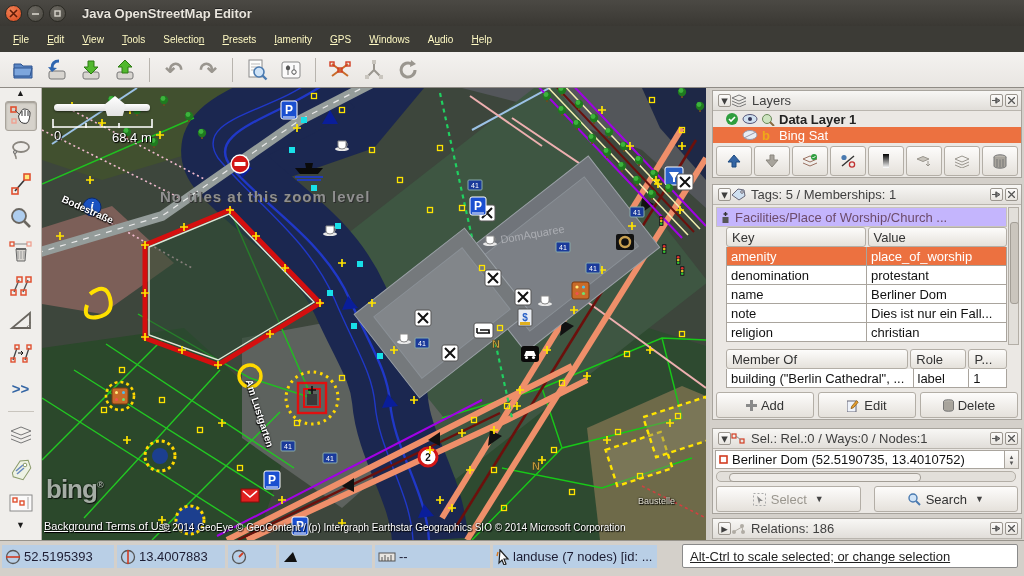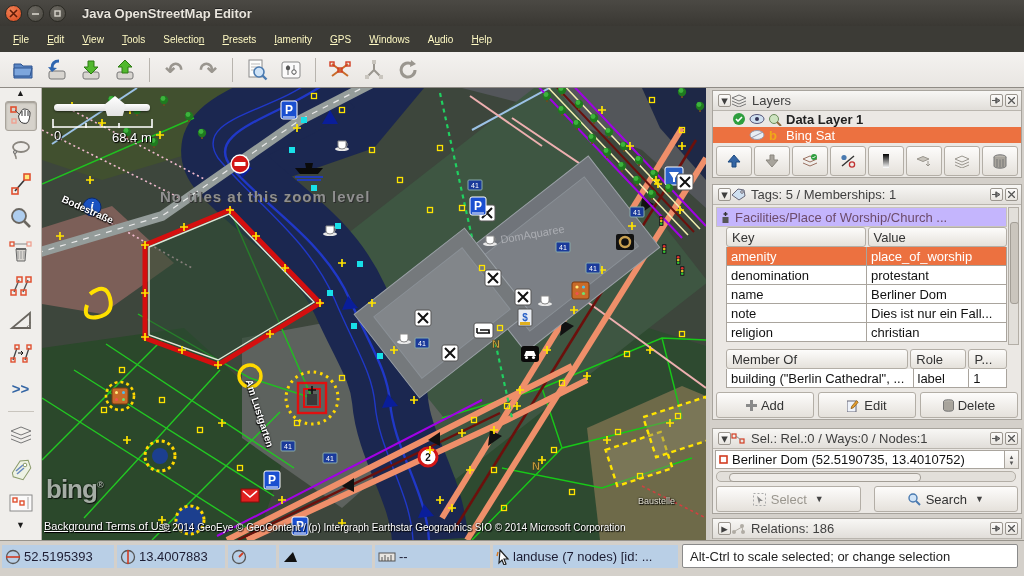--- a/index.html
+++ b/index.html
@@ -52,21 +52,21 @@
      clip-path:polygon(50% 0,100% 45%,85% 100%,15% 100%,0 45%);box-shadow:0 1px 2px rgba(0,0,0,.4);}
   
   .sidebar{position:absolute;left:710px;top:0;width:314px;height:452px;background:#d4d0ca;}
   .panel{position:absolute;left:2px;width:310px;background:#ebe8e4;border:1px solid #a8a49d;box-sizing:border-box;}
   .phead{height:19px;background:linear-gradient(#f8f7f5,#e1ded9);border-bottom:1px solid #b9b5ae;
      display:flex;align-items:center;padding:0 3px;font-size:13px;color:#3f3f3f;}
   .phead .ptitle{margin-left:5px;flex:1;}
   .mini{width:13px;height:13px;border:1px solid #9b968f;background:linear-gradient(#fcfbfa,#e8e5e0);
      display:inline-flex;align-items:center;justify-content:center;border-radius:2px;box-sizing:border-box;margin-left:2px;}
   .mini svg{display:block;}
-  .lrow{height:16px;display:flex;align-items:center;font-size:13px;color:#222;padding-left:19px;}
+  .lrow{height:16px;display:flex;align-items:center;font-size:13px;color:#222;padding-left:12px;}
   .lrow.sel{background:#ec7140;color:#fff;}
   .lbtnrow{display:flex;padding:2px;}
   .lbtn{flex:1;height:28px;margin:1px;border:1px solid #b3aea6;border-radius:3px;
      background:linear-gradient(#fdfcfb,#e5e1db);display:flex;align-items:center;justify-content:center;}
   .gbtn{border:1px solid #b3aea6;border-radius:3px;background:linear-gradient(#fdfcfb,#e5e1db);
      display:inline-flex;align-items:center;justify-content:center;font-size:13px;color:#333;}
   .tagtable{position:absolute;left:3px;right:14px;padding-left:10px;}
   .colhead{display:flex;}
   .colcell{flex:1;height:20px;border:1px solid #b3aea6;border-radius:3px;margin-right:2px;
      background:linear-gradient(#fdfcfb,#e5e1db);font-size:13px;color:#333;display:flex;align-items:center;padding-left:5px;box-sizing:border-box;}
@@ -80,21 +80,21 @@
   .vscroll{position:absolute;right:2px;width:11px;background:#e2dfda;border:1px solid #b3aea6;box-sizing:border-box;}
   .vthumb{position:absolute;left:1px;width:7px;background:#cac5bd;border:1px solid #a39e96;border-radius:3px;}
   .hscroll{position:absolute;left:3px;height:11px;background:#e2dfda;border:1px solid #b3aea6;box-sizing:border-box;border-radius:5px;}
   .hthumb{position:absolute;top:1px;height:7px;background:#efece8;border:1px solid #a39e96;border-radius:4px;}
   .caret{font-size:9px;color:#444;margin-left:8px;}
   
   .statusbar{position:absolute;left:0;top:540px;width:1024px;height:36px;background:#d4d0ca;border-top:1px solid #98948c;}
   .sfield{position:absolute;top:4px;height:23px;background:#b9cfe6;display:flex;align-items:center;
      font-size:13px;color:#1d1d33;padding-left:3px;box-sizing:border-box;}
   .helpbox{position:absolute;top:3px;height:24px;background:#fff;border:1px solid #8a8a8a;border-radius:2px;
-     display:flex;align-items:center;font-size:13px;color:#222;padding:0 7px;box-sizing:border-box;}
+     display:flex;align-items:center;font-size:13px;color:#222;padding:0 7px;box-sizing:border-box;text-decoration:underline;}
 </style>
 </head>
 <body>
 
 <div id="app">
 
   <div class="titlebar">
     <span class="wbtn close">
       <svg width="9" height="9" viewBox="0 0 9 9">
           <path d="M1,1L8,8M8,1L1,8" stroke="#5e1c08" stroke-width="1.6"></path>
@@ -1155,21 +1155,21 @@
         </svg>
       <span></span>
     </div>
     <div class="sfield" style="left:375px;width:115px">
       <svg width="18" height="12" style="margin-right:3px">
           <rect x="1" y="2" width="16" height="8" fill="#e8e5e0" stroke="#555"></rect>
           <path d="M4,6v4M7,4v6M10,6v4M13,4v6" stroke="#555"></path>
         </svg>
       <span>--</span>
     </div>
-    <div class="sfield" style="left:493px;width:185px">
+    <div class="sfield" style="left:493px;width:164px">
       <svg width="14" height="16" style="margin-right:3px">
           <path d="M4,1l8,9l-4,0l2,5l-2,1l-2-5l-3,3z" fill="#fff" stroke="#222" stroke-width="1.2"></path>
           <path d="M2,3l-1,4" stroke="#d87820" stroke-width="1.4"></path>
         </svg>
       <span style="overflow:hidden;white-space:nowrap">landuse (7 nodes) [id: ...</span>
     </div>
     <div class="helpbox" style="left:682px;width:336px">
       <span>Alt-Ctrl to scale selected; or change selection</span>
     </div>
   </div>

